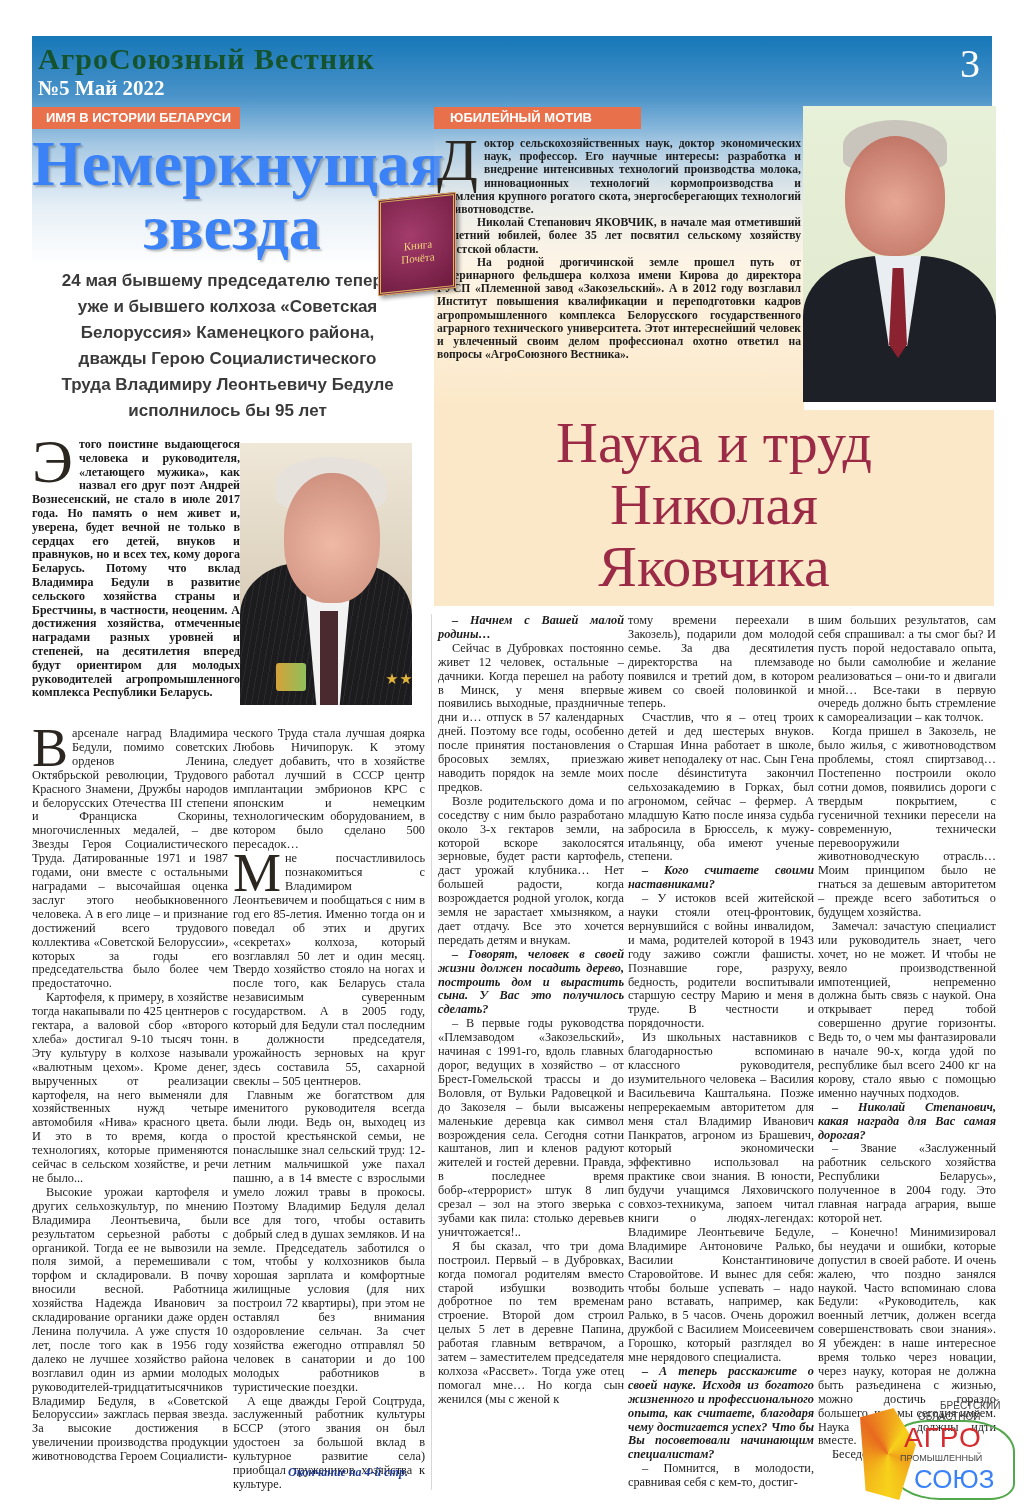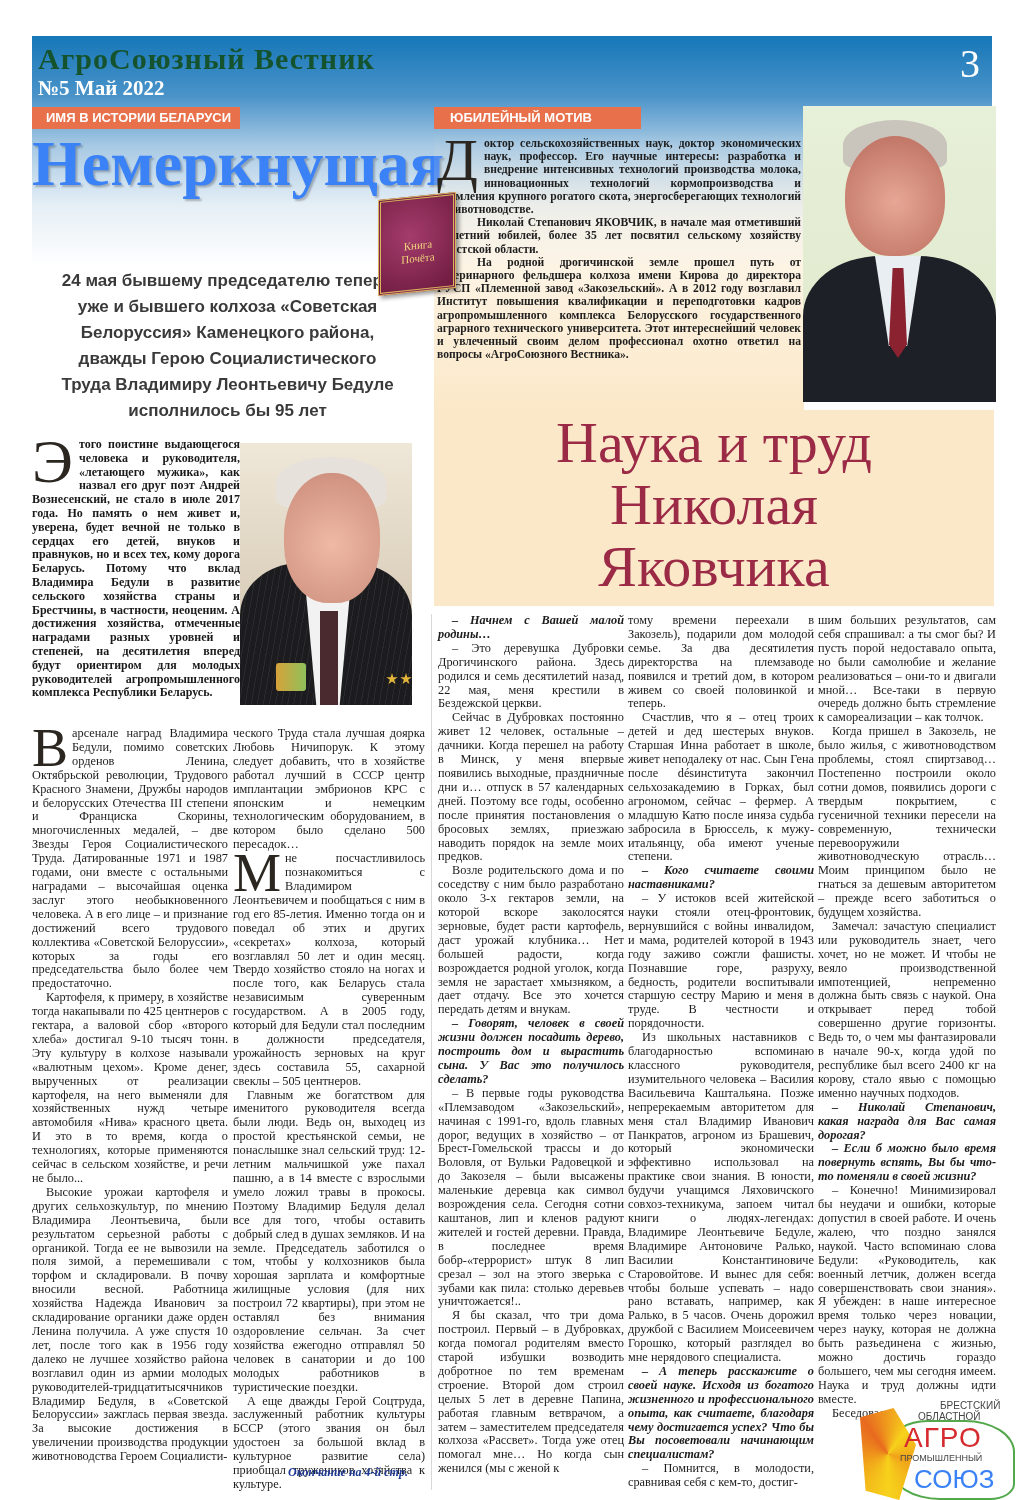--- a/index.html
+++ b/index.html
@@ -82,20 +82,21 @@
 <div class="header-band"></div>
 <div class="masthead-title">АгроСоюзный  Вестник</div>
 <div class="masthead-issue">№5 Май 2022</div>
 <div class="page-number">3</div>
 
 <div class="rubric left">ИМЯ В ИСТОРИИ БЕЛАРУСИ</div>
 <div class="rubric right">ЮБИЛЕЙНЫЙ МОТИВ</div>
 
 <div class="headline-left">
   <div>Немеркнущая</div>
+  <div>звезда</div>
 </div>
 <div class="sub-left">24  мая  бывшему председателю теперь уже и бывшего колхоза «Советская Белоруссия» Каменецкого района, дважды Герою  Социалистического Труда Владимиру Леонтьевичу Бедуле исполнилось  бы 95 лет</div>
 
 <div class="intro-panel-bg"></div>
 <div class="intro-right">
   <span class="dropcap-d">Д</span>
   <p>октор сельскохозяйственных наук, доктор экономических наук, профессор. Его научные интересы: разработка и внедрение интенсивных технологий производства молока, инновационных технологий кормопроизводства и кормления крупного рогатого скота, энергосберегающих технологий в животноводстве.</p>
   <p style="text-indent:40px">Николай Степанович ЯКОВЧИК, в начале мая отметивший 70-летний юбилей, более 35 лет посвятил сельскому хозяйству Брестской области.</p>
   <p style="text-indent:40px">На родной дрогичинской земле прошел путь от ветеринарного фельдшера колхоза имени Кирова до директора ГУСП «Племенной завод «Закозельский». А в 2012 году возглавил Институт повышения квалификации и переподготовки кадров агропромышленного комплекса Белорусского государственного аграрного технического университета. Этот интереснейший человек и увлеченный своим делом профессионал охотно ответил на вопросы «АгроСоюзного Вестника».</p>
 </div>
@@ -148,42 +149,41 @@
   <p class="noindent">ческого Труда стала лучшая доярка Любовь Ничипорук. К этому следует добавить, что в хозяйстве работал лучший в СССР центр имплантации эмбрионов КРС с японским и немецким технологическим оборудованием, в котором было сделано 500 пересадок…</p>
   <span class="dropcap-m">М</span>
   <p class="noindent">не посчастливилось познакомиться с Владимиром Леонтьевичем и пообщаться с ним в год его 85-летия. Именно тогда он и поведал об этих и других «секретах» колхоза, который возглавлял 50 лет и один месяц. Твердо хозяйство стояло на ногах и после того, как Беларусь стала независимым суверенным государством. А в 2005 году, который  для Бедули стал последним в должности председателя,  урожайность зерновых на круг здесь составила  55, сахарной свеклы – 505 центнеров.</p>
   <p>Главным же богатством для именитого руководителя всегда были люди. Ведь он, выходец из простой крестьянской семьи, не понаслышке знал сельский  труд: 12-летним мальчишкой уже пахал пашню, а в 14 вместе с взрослыми умело ложил травы в прокосы. Поэтому Владимир Бедуля делал все для того, чтобы оставить добрый след  в душах земляков. И на земле. Председатель заботился о том, чтобы у колхозников была хорошая зарплата и комфортные жилищные условия (для них построил  72 квартиры), при этом не оставлял без внимания оздоровление сельчан. За счет хозяйства ежегодно отправлял 50 человек  в санатории и до 100 молодых работников в туристические поездки.</p>
   <p>А еще дважды Герой Соцтруда, заслуженный работник культуры БССР (этого звания он был удостоен за большой вклад в культурное развитие села) приобщал тружеников хозяйства к культуре.</p>
 </div>
 <div class="continued">Окончание на 4-й стр.</div>
 
 <div class="col col-3" id="col3">
     <p class="q">– Начнем с Вашей малой родины…</p>
-    <p>– Это деревушка Дубровки Дрогичинского района. Здесь родился и семь десятилетий назад, 22 мая, меня крестили в Бездежской церкви.</p>
     <p>Сейчас в Дубровках постоянно живет 12 человек, остальные – дачники. Когда перешел на работу в Минск, у меня впервые появились выходные, праздничные дни и… отпуск в 57 календарных дней. Поэтому все годы, особенно после принятия постановления о бросовых землях, приезжаю наводить порядок на земле моих предков.</p>
     <p>Возле родительского дома и по соседству с ним было разработано около 3-х гектаров земли, на которой вскоре заколосятся зерновые, будет расти картофель, даст урожай клубника… Нет большей радости, когда возрождается родной уголок, когда земля не зарастает хмызняком, а дает отдачу. Все это хочется передать детям и внукам.</p>
     <p class="q">– Говорят, человек в своей жизни должен посадить дерево, построить дом и вырастить сына. У Вас это получилось сделать?</p>
     <p>– В первые годы руководства «Племзаводом «Закозельский», начиная с 1991-го, вдоль главных дорог, ведущих в хозяйство – от Брест-Гомельской трассы и до Воловля, от Вульки Радовецкой и до Закозеля – были высажены маленькие деревца как символ возрождения села. Сегодня сотни каштанов, лип и кленов радуют жителей и гостей деревни. Правда, в последнее время бобр-«террорист» штук 8 лип срезал – зол на этого зверька  с зубами как пила: столько деревьев  уничтожается!..</p>
     <p>Я бы сказал, что три дома построил. Первый – в Дубровках, когда помогал родителям вместо старой избушки возводить добротное по тем временам строение. Второй дом строил целых 5 лет в деревне Папина, работая главным ветврачом, а затем – заместителем председателя колхоза «Рассвет». Тогда уже отец помогал мне… Но когда сын женился (мы с женой к</p>
   </div>
 <div class="col col-4" id="col4">
     <p class=" noindent">тому времени переехали в Закозель), подарили дом молодой семье. За два десятилетия директорства на племзаводе появился и третий дом, в котором живем со своей половинкой и теперь.</p>
     <p>Счастлив, что я – отец троих детей и дед шестерых внуков. Старшая Инна работает в школе, живет неподалеку от нас. Сын Гена после désинститута закончил сельхозакадемию в Горках, был агрономом, сейчас – фермер. А младшую Катю после иняза судьба забросила в Брюссель, к мужу-итальянцу, оба имеют ученые степени.</p>
     <p class="q">– Кого считаете своими наставниками?</p>
     <p>– У истоков всей житейской науки стояли отец-фронтовик, вернувшийся с войны инвалидом, и мама, родителей которой в 1943 году заживо сожгли фашисты. Познавшие горе, разруху, бедность, родители воспитывали старшую сестру Марию и меня в труде. В честности и порядочности.</p>
     <p>Из школьных наставников с благодарностью вспоминаю классного руководителя, изумительного человека – Василия Васильевича Каштальяна. Позже непререкаемым авторитетом для меня стал Владимир Иванович Панкратов, агроном из Брашевич, который экономически эффективно использовал на практике свои знания. В юности, будучи учащимся Ляховичского совхоз-техникума, запоем читал книги о людях-легендах: Владимире Леонтьевиче Бедуле, Владимире Антоновиче Ралько, Василии Константиновиче Старовойтове. И вынес для себя: чтобы больше успевать – надо рано вставать, например, как Ралько, в 5 часов. Очень дорожил дружбой с Василием Моисеевичем Горошко, который разглядел во мне нерядового специалиста.</p>
     <p class="q">– А теперь расскажите о своей науке. Исходя из богатого жизненного и профессионального опыта, как считаете, благодаря чему достигается успех? Что бы Вы посоветовали начинающим специалистам?</p>
     <p>– Помнится, в молодости, сравнивая себя с кем-то, достиг-</p>
   </div>
 <div class="col col-5" id="col5">
     <p class=" noindent">шим больших результатов, сам себя спрашивал: а ты смог бы? И пусть порой недоставало опыта, но были самолюбие и желание реализоваться – они-то и двигали мной… Все-таки в первую очередь должно быть стремление к самореализации – как толчок.</p>
     <p>Когда пришел в Закозель, не было жилья, с животноводством проблемы, стоял спиртзавод… Постепенно построили около сотни домов, появились дороги с твердым покрытием, с гусеничной техники пересели на современную, технически перевооружили животноводческую отрасль… Моим принципом было  не гнаться за дешевым авторитетом – прежде всего заботиться о будущем хозяйства.</p>
     <p>Замечал: зачастую специалист или руководитель  знает, чего хочет, но не может. И чтобы не веяло производственной импотенцией, непременно должна быть связь с наукой. Она открывает перед тобой совершенно другие горизонты. Ведь то, о чем мы фантазировали в начале 90-х, когда удой по республике был всего 2400 кг на корову, стало явью с помощью именно  научных подходов.</p>
     <p class="q">– Николай Степанович, какая награда для Вас самая дорогая?</p>
-    <p class="q">– Если б можно было время повернуть вспять, Вы бы что-то поменяли в своей жизни?</p>
+    <p>– Звание «Заслуженный работник сельского хозяйства Республики Беларусь», полученное в 2004 году. Это главная награда агрария, выше которой нет.</p>
     <p>– Конечно! Минимизировал бы неудачи и ошибки, которые допустил в своей работе. И очень жалею, что поздно занялся наукой. Часто вспоминаю слова Бедули: «Руководитель, как военный летчик, должен всегда совершенствовать свои знания». Я убежден: в наше интересное время только через новации, через науку, которая не должна быть разъединена с жизнью, можно достичь гораздо большего, чем мы сегодня имеем. Наука и труд должны идти вместе.</p>
     <p>Беседовала</p>
   </div>
 
 <div class="logo">
   <div class="logo-map"></div>
   <div class="logo-sun"></div>
   <div class="logo-line1">БРЕСТСКИЙ</div>
   <div class="logo-line2">ОБЛАСТНОЙ</div>
   <div class="logo-agro">АГРО</div>

